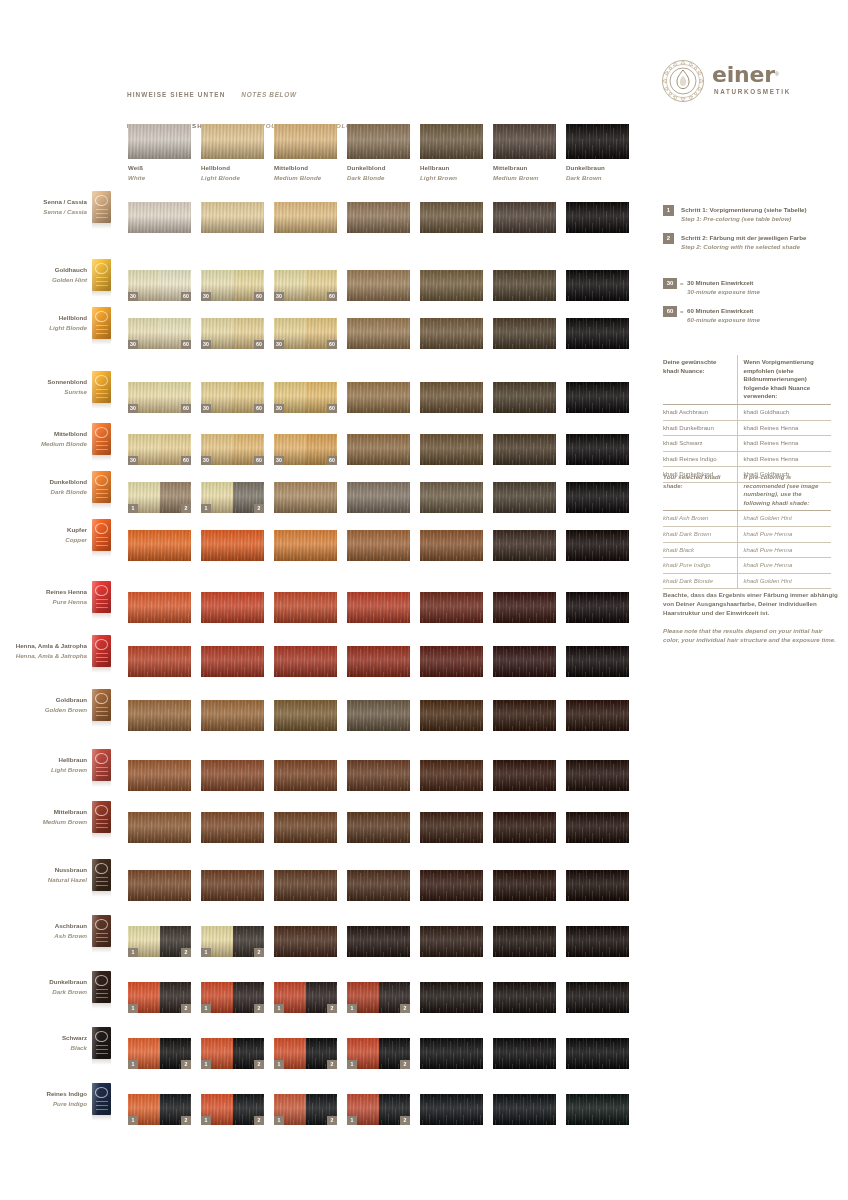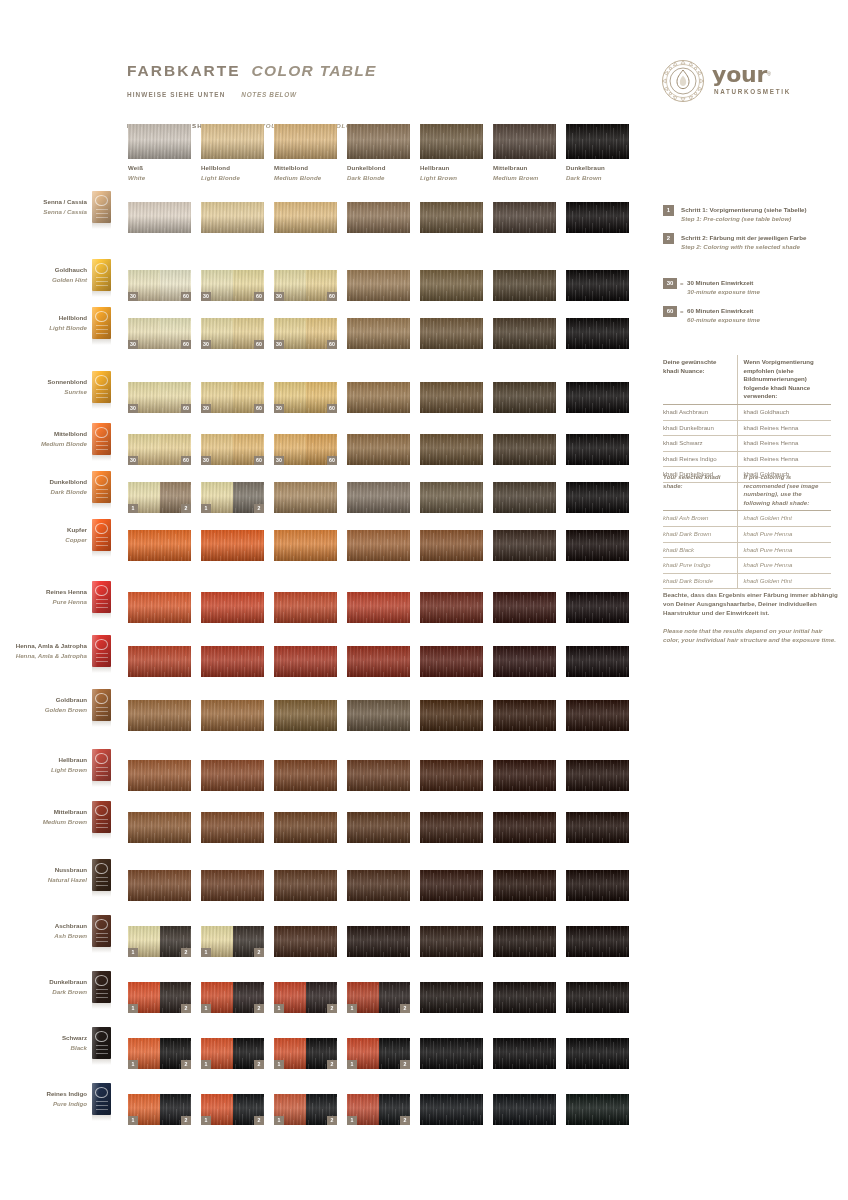--- a/index.html
+++ b/index.html
@@ -108,23 +108,20 @@
 
   .footnote { position:absolute; width:176px; }
   .footnote .de { display:block; font-size:6.2px; font-weight:bold; color:#7a7163; line-height:9.2px; }
   .footnote .en { display:block; font-size:6.2px; font-weight:bold; font-style:italic; color:#9b917e; line-height:9.2px; margin-top:8px; }
 </style>
 </head>
 <body>
 
 <div id="page">
 
-  <div class="hdr-title">
-    <span class="hdr-de">FARBKARTE</span><span class="hdr-en">COLOR TABLE</span>
-  </div>
   <div class="hdr-sub">
     <span class="hdr-sub-de">HINWEISE SIEHE UNTEN</span><span class="hdr-sub-en">NOTES BELOW</span>
   </div>
   <div class="colhdr-label">
     <span class="colhdr-de">DEINE AUSGANGSHAARFARBE</span><span class="colhdr-en">YOUR INTIAL HAIR COLOR</span>
   </div>
 
   <div class="logo">
     <svg class="logo-mark" viewBox="0 0 46 46">
       <circle cx="23" cy="23" r="20.5" fill="none" stroke="#b8a88f" stroke-width="0.9"></circle>
@@ -145,21 +142,21 @@
           <path d="M31 42.2 L29 39 L32.5 38 Z"></path>
         <path d="M3.8 15 L7 17 L8 13.5 Z"></path>
           <path d="M3.8 31 L7 29 L8 32.5 Z"></path>
         <path d="M42.2 15 L39 17 L38 13.5 Z"></path>
           <path d="M42.2 31 L39 29 L38 32.5 Z"></path>
       </g>
       <path d="M23 12 C26.5 16.5 29 19.5 29 23.5 C29 27.8 26.3 30.6 23 30.6 C19.7 30.6 17 27.8 17 23.5 C17 19.5 19.5 16.5 23 12 Z" fill="none" stroke="#9c8a70" stroke-width="1"></path>
       <path d="M23 17.5 C25 20 26.2 21.8 26.2 24 C26.2 26.4 24.8 28 23 28 C21.2 28 19.8 26.4 19.8 24 C19.8 21.8 21 20 23 17.5 Z" fill="#c9bba4" opacity="0.55"></path>
     </svg>
     <div class="logo-word">
-      <span class="logo-khadi">your</span><span class="logo-reg">®</span>
+      <span class="logo-khadi">einer</span><span class="logo-reg">®</span>
     </div>
     <div class="logo-sub">NATURKOSMETIK</div>
   </div>
 
   <div class="grid" id="grid">
       <div class="colhdr-sw" style="left: 128px; top: 124px; background-image: repeating-linear-gradient(92deg, rgba(255, 255, 255, 0.13) 0px, rgba(255, 255, 255, 0) 1px, rgba(0, 0, 0, 0.1) 2px, rgba(0, 0, 0, 0) 3.4px), linear-gradient(rgba(0, 0, 0, 0.16) 0%, rgba(255, 255, 255, 0.17) 45%, rgba(0, 0, 0, 0.18) 100%), linear-gradient(rgb(230, 220, 208), rgb(176, 169, 160));"></div>
       <div class="colhdr-txt" style="left: 128px; top: 164px;">
         <span class="de">Weiß</span>
         <span class="en">White</span>
       </div>

